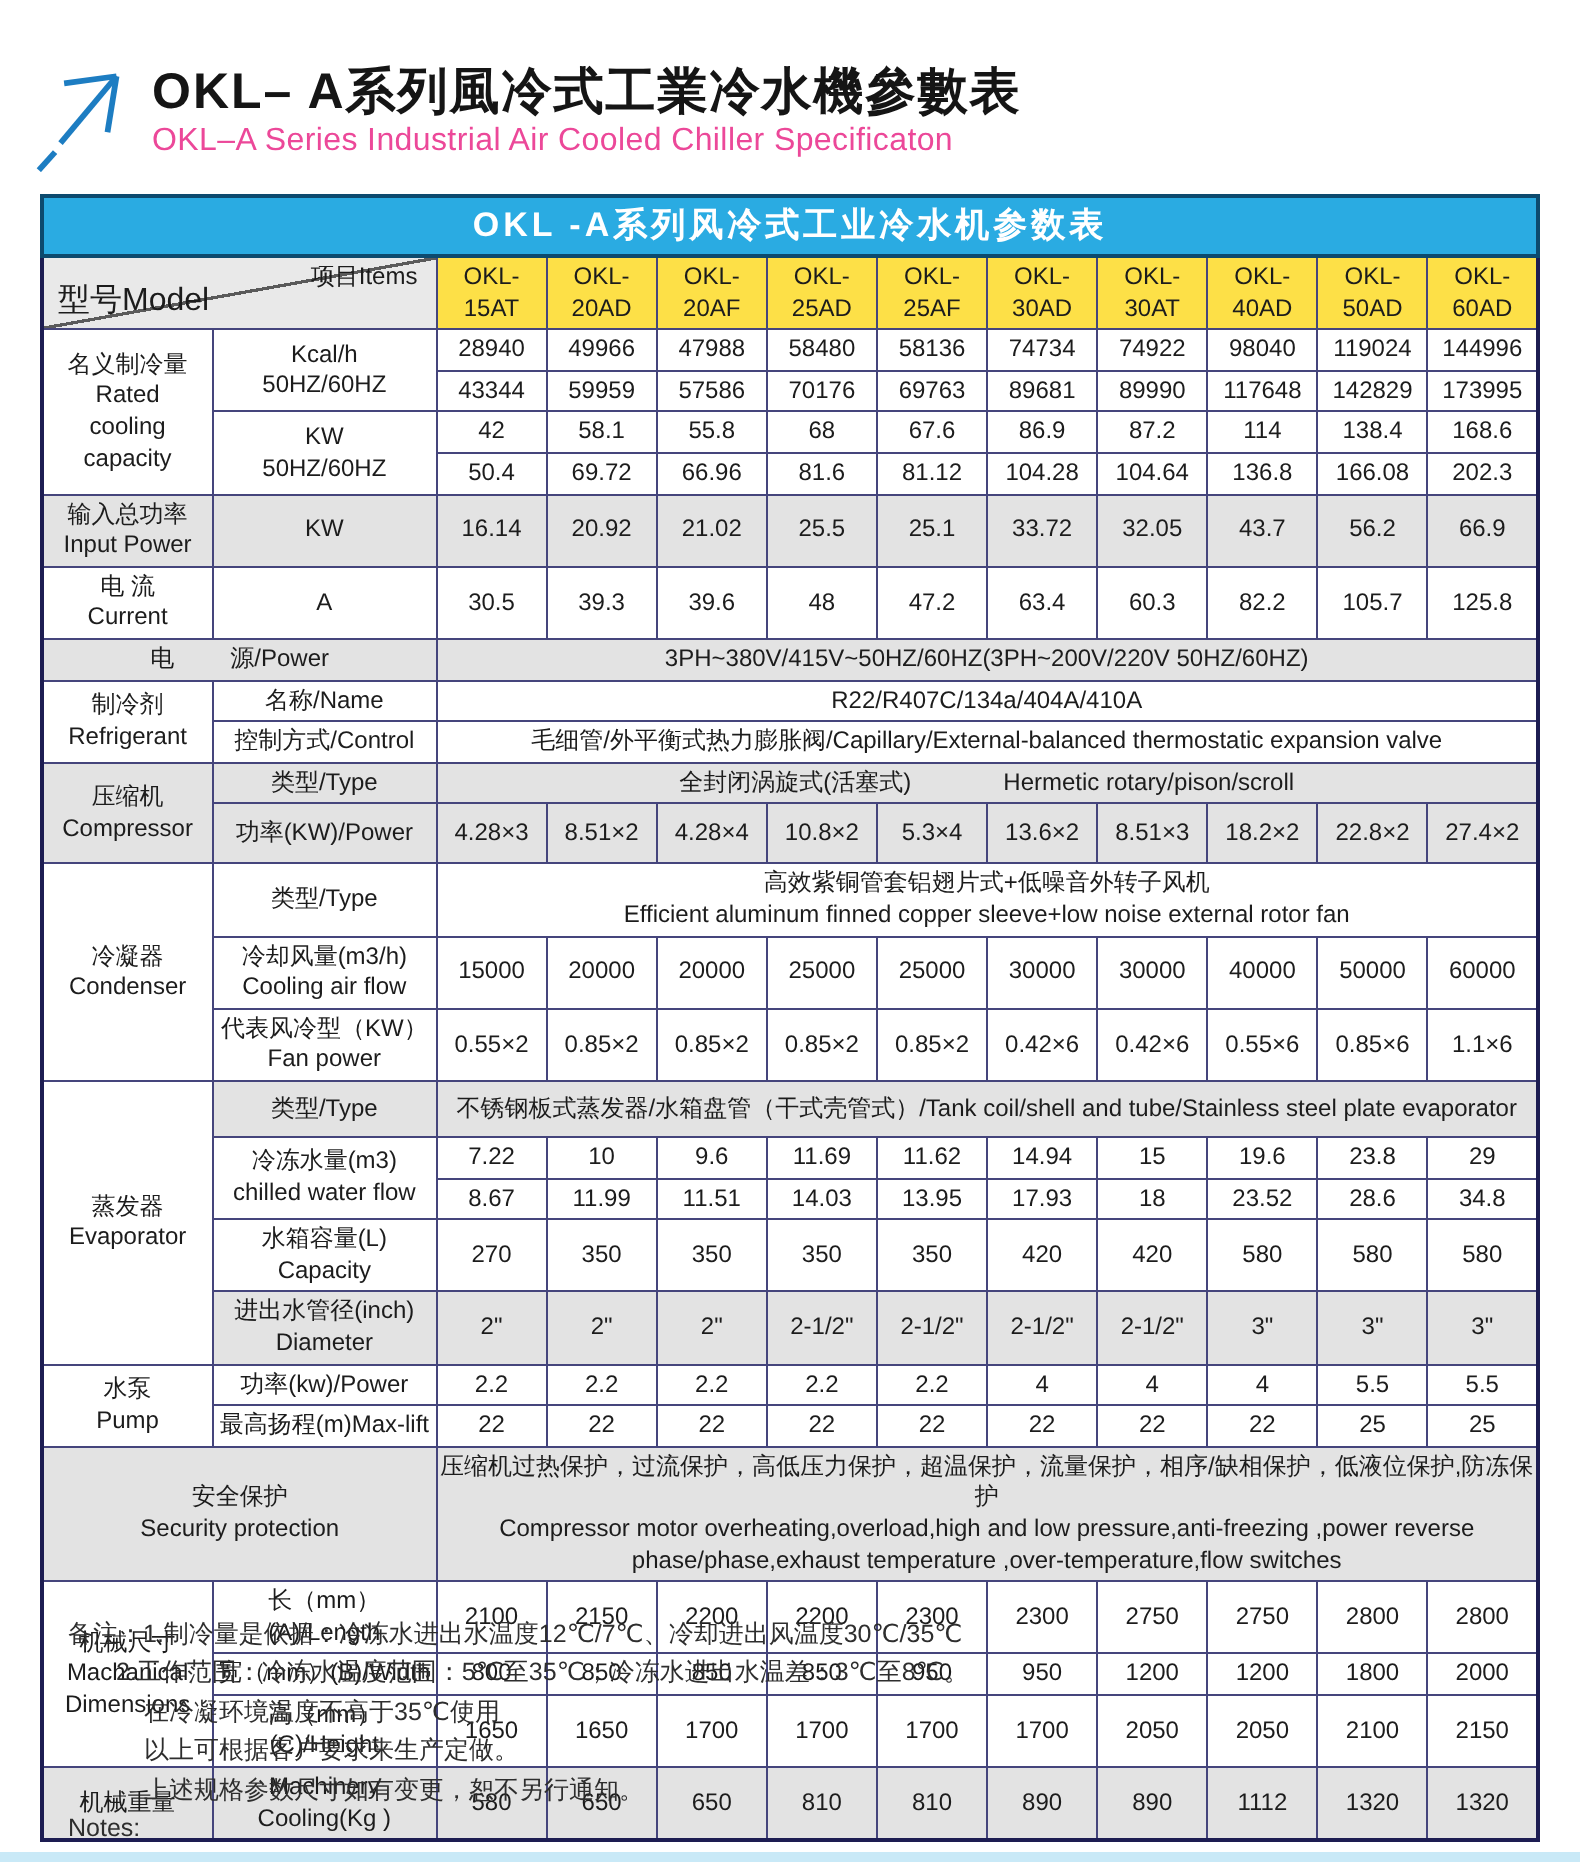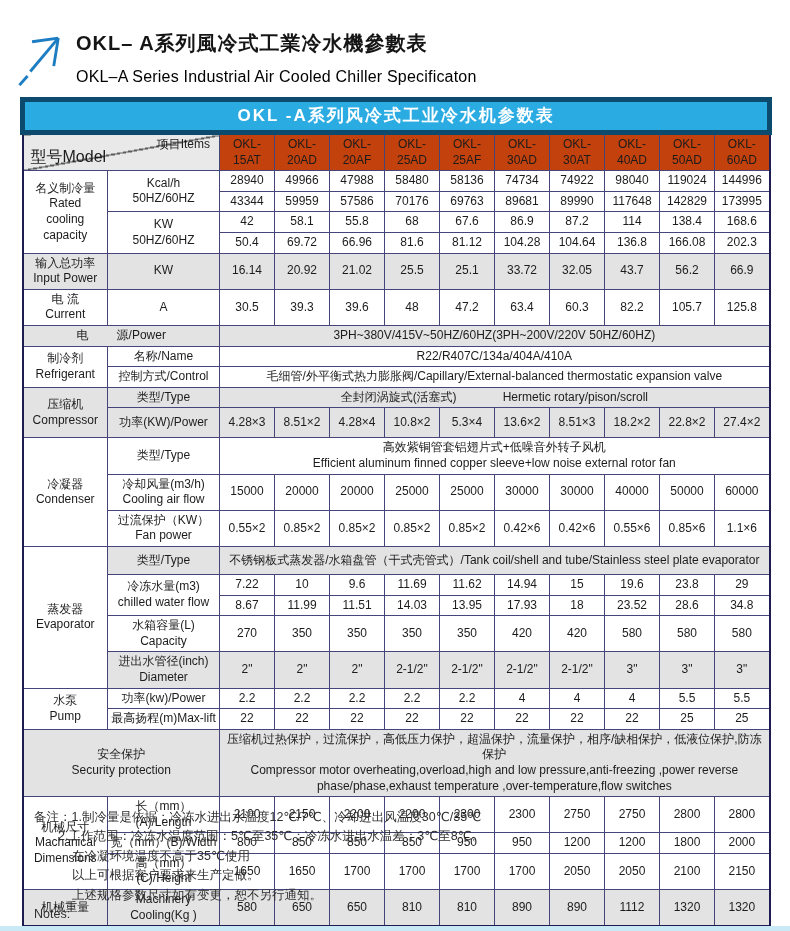--- a/index.html
+++ b/index.html
@@ -5,31 +5,31 @@
   html,body{margin:0;padding:0;}
   body{
     width:790px;height:931px;position:relative;background:#ffffff;
     font-family:"Liberation Sans","DejaVu Sans",sans-serif;color:#1c1c1c;overflow:hidden;
   }
   .page{position:absolute;inset:0;}
   
   .doc-header{position:absolute;top:30px;left:18px;display:flex;align-items:flex-start;}
   .logo{width:48px;height:56px;margin-right:10px;flex:0 0 auto;}
   .titles{padding-top:2px;}
-  .title-zh{font-size:20px;font-weight:bold;letter-spacing:1px;color:#151515;line-height:1.15;}
-  .title-en{font-size:16px;color:#000000;margin-top:13px;letter-spacing:0.2px;}
+  .title-zh{font-size:25px;font-weight:bold;letter-spacing:1px;color:#151515;line-height:1.15;}
+  .title-en{font-size:16px;color:#ec4899;margin-top:1px;letter-spacing:0.2px;}
   
   .tbl-wrap{position:absolute;top:97px;left:20px;}
   table{border-collapse:collapse;table-layout:fixed;width:750px;border:2px solid #1d1d52;background:#fff;}
   td{border:1px solid #45457c;font-size:12px;text-align:center;vertical-align:middle;
      padding:2px 1px;line-height:1.3;color:#1c1c1c;overflow:hidden;}
   td.banner{background:#2aabe2;color:#ffffff;font-size:17px;font-weight:bold;
-     letter-spacing:2px;padding:3px 0;border:5px solid #0c4a6e;}
+     letter-spacing:2px;padding:3px 0;border:2px solid #0c4a6e;}
   .g{background:#e3e3e3;}
-  .hg{background:#c2410c;}
+  .hg{background:#fde047;}
   .corner{position:relative;padding:0;height:30px;
      background-image:linear-gradient(to bottom right,transparent calc(50% - 0.8px),#5a5a5a calc(50% - 0.8px),#5a5a5a calc(50% + 0.8px),transparent calc(50% + 0.8px));
      background-color:#e9e9e9;}
   .corner .m{position:absolute;left:7px;bottom:2px;font-size:16px;}
   .corner .i{position:absolute;right:9px;top:2px;font-size:12px;margin-left:41px;}
   .flex2{display:flex;justify-content:center;align-items:center;gap:46px;}
   .flex2.lbl{gap:28px;}
   .notes{position:absolute;left:34px;top:808px;font-size:12.5px;color:#2e2e2e;line-height:1.55;}
   .notes div{white-space:pre;}
   .ind1{padding-left:24px;}
@@ -287,21 +287,21 @@
             <td>25000</td>
             <td>25000</td>
             <td>30000</td>
             <td>30000</td>
             <td>40000</td>
             <td>50000</td>
             <td>60000</td>
           </tr>
           <tr>
             <td>
-              <div>过流保护（KW）</div>
+              <div>代表风冷型（KW）</div>
               <div>Fan power</div>
             </td>
             <td>0.55×2</td>
             <td>0.85×2</td>
             <td>0.85×2</td>
             <td>0.85×2</td>
             <td>0.85×2</td>
             <td>0.42×6</td>
             <td>0.42×6</td>
             <td>0.55×6</td>

